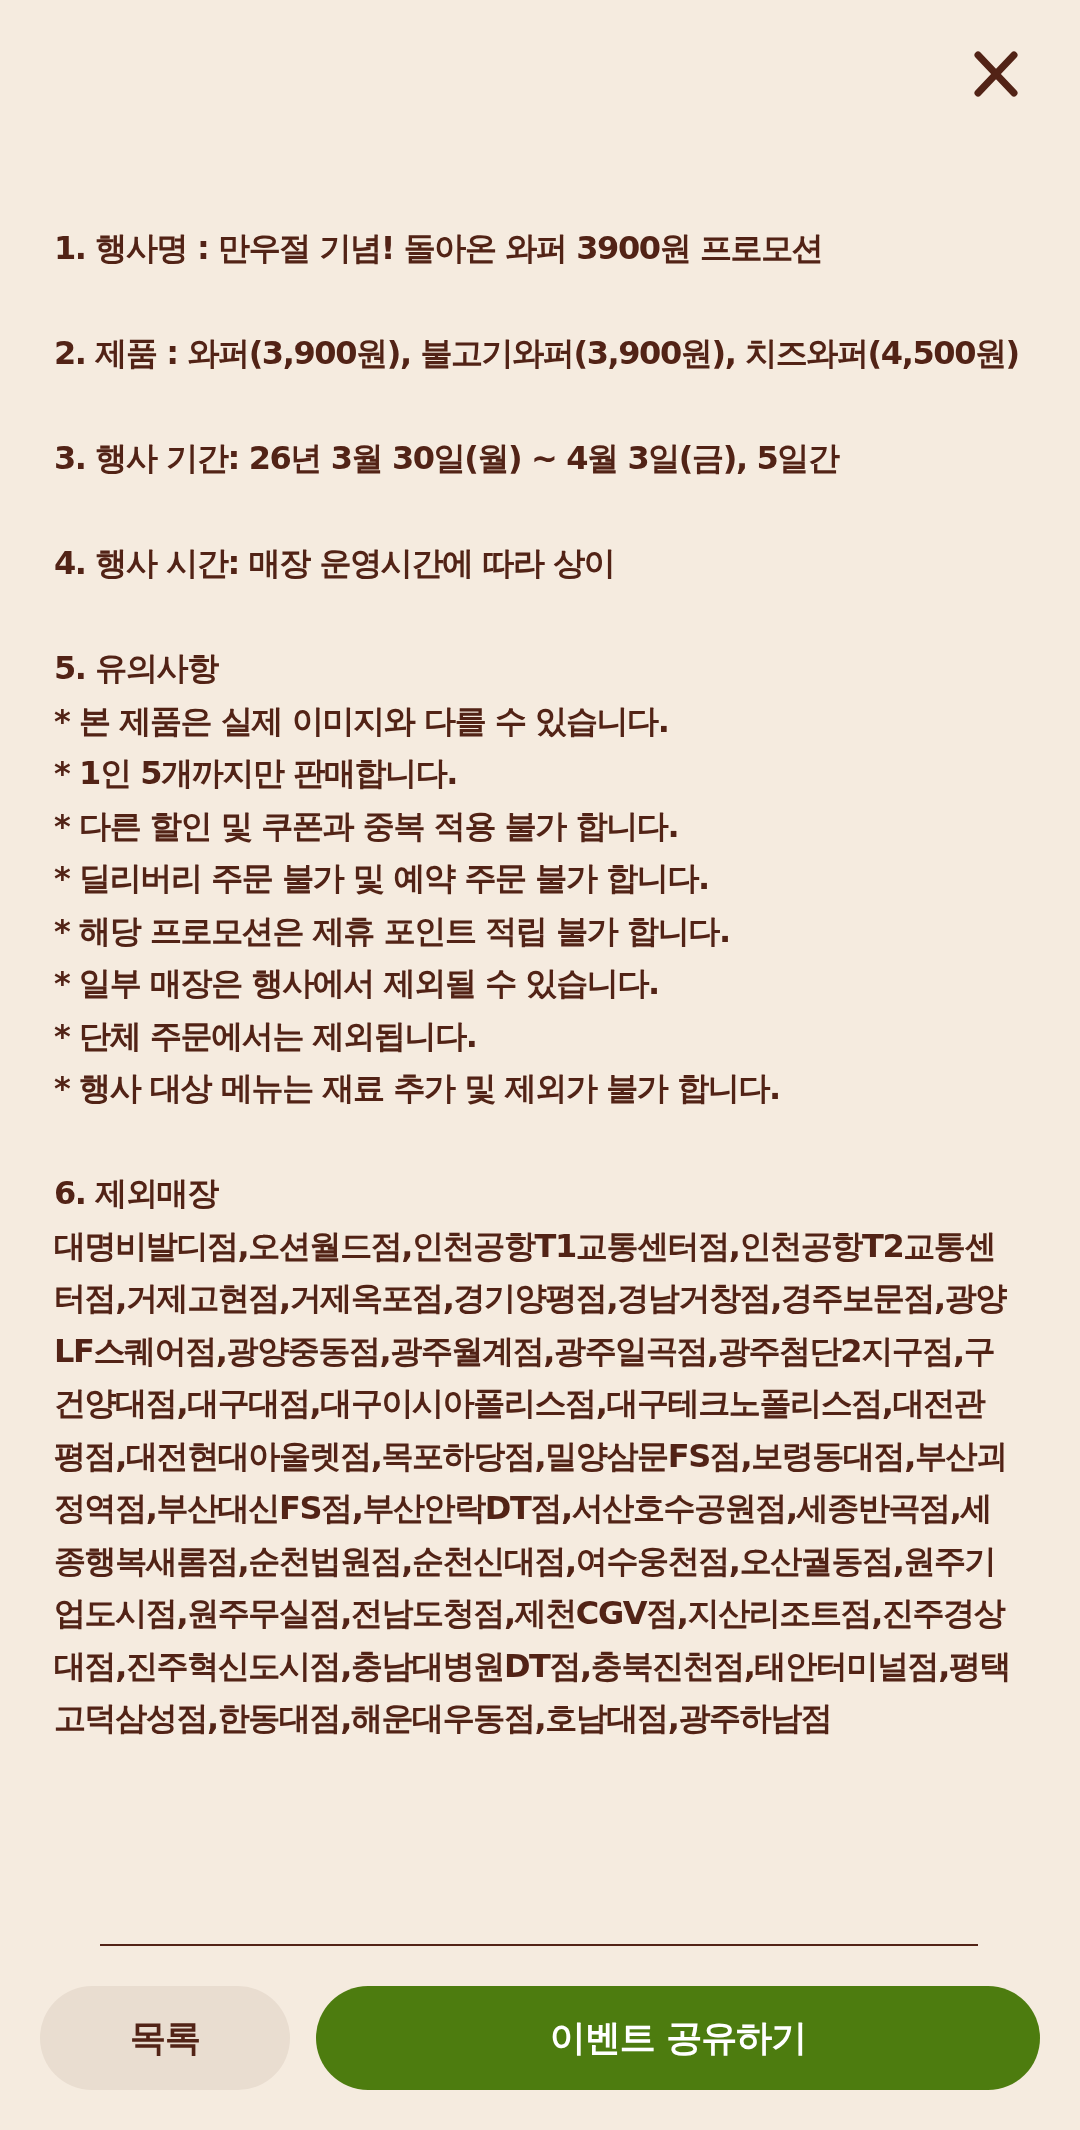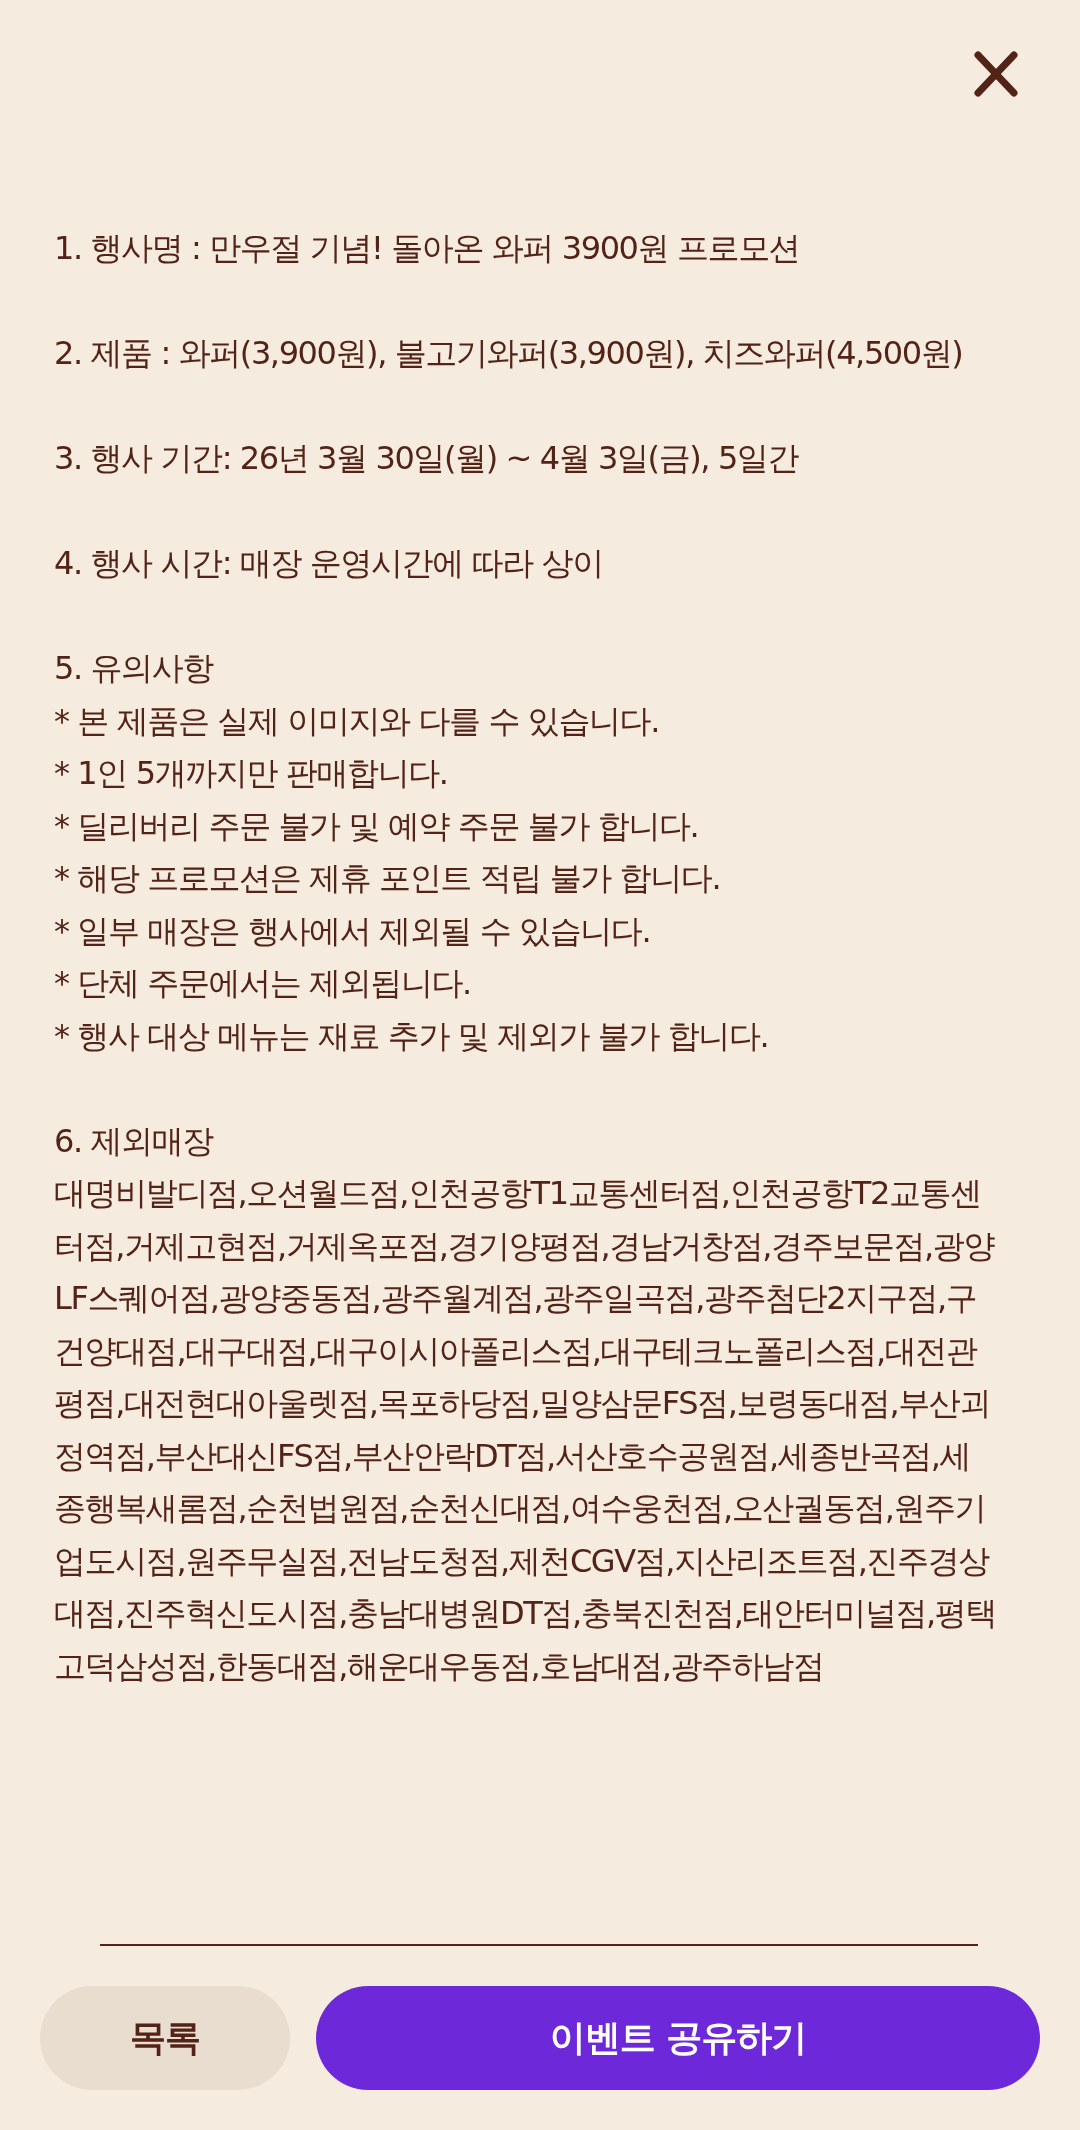--- a/index.html
+++ b/index.html
@@ -25,21 +25,21 @@
       display: flex;
       align-items: center;
       justify-content: center;
     }
     .content {
       position: absolute;
       left: 54px;
       top: 222px;
       width: 980px;
       font-size: 32px;
-      font-weight: normal;
+      font-weight: bold;
       line-height: 52.5px;
       letter-spacing: -1.4px;
     }
     .section {
       margin: 0 0 52.5px 0;
     }
     .line {
       display: block;
       white-space: nowrap;
     }
@@ -70,21 +70,21 @@
     .btn-list {
       left: 40px;
       width: 250px;
       background: #E9DDD0;
       color: #522316;
       text-align: right;
     }
     .btn-share {
       left: 316px;
       width: 724px;
-      background: #6d28d9;
+      background: #4d7c0f;
       color: #FFFFFF;
     }
   </style>
 </head>
 <body>
 
 <div class="close-btn">
   <svg width="50" height="50" viewBox="0 0 50 50">
     <line x1="7" y1="6" x2="43" y2="44" stroke="#522316" stroke-width="7" stroke-linecap="round"></line>
     <line x1="43" y1="6" x2="7" y2="44" stroke="#522316" stroke-width="7" stroke-linecap="round"></line>
@@ -101,20 +101,21 @@
   <div class="section">
     <span class="line">3. 행사 기간: 26년 3월 30일(월) ~ 4월 3일(금), 5일간</span>
   </div>
   <div class="section">
     <span class="line">4. 행사 시간: 매장 운영시간에 따라 상이</span>
   </div>
   <div class="section">
     <span class="line">5. 유의사항</span>
     <span class="line">* 본 제품은 실제 이미지와 다를 수 있습니다.</span>
     <span class="line">* 1인 5개까지만 판매합니다.</span>
+    <span class="line">* 다른 할인 및 쿠폰과 중복 적용 불가 합니다.</span>
     <span class="line">* 딜리버리 주문 불가 및 예약 주문 불가 합니다.</span>
     <span class="line">* 해당 프로모션은 제휴 포인트 적립 불가 합니다.</span>
     <span class="line">* 일부 매장은 행사에서 제외될 수 있습니다.</span>
     <span class="line">* 단체 주문에서는 제외됩니다.</span>
     <span class="line">* 행사 대상 메뉴는 재료 추가 및 제외가 불가 합니다.</span>
   </div>
   <div class="section">
     <span class="line">6. 제외매장</span>
     <span class="line">대명비발디점,오션월드점,인천공항T1교통센터점,인천공항T2교통센</span>
     <span class="line">터점,거제고현점,거제옥포점,경기양평점,경남거창점,경주보문점,광양</span>

